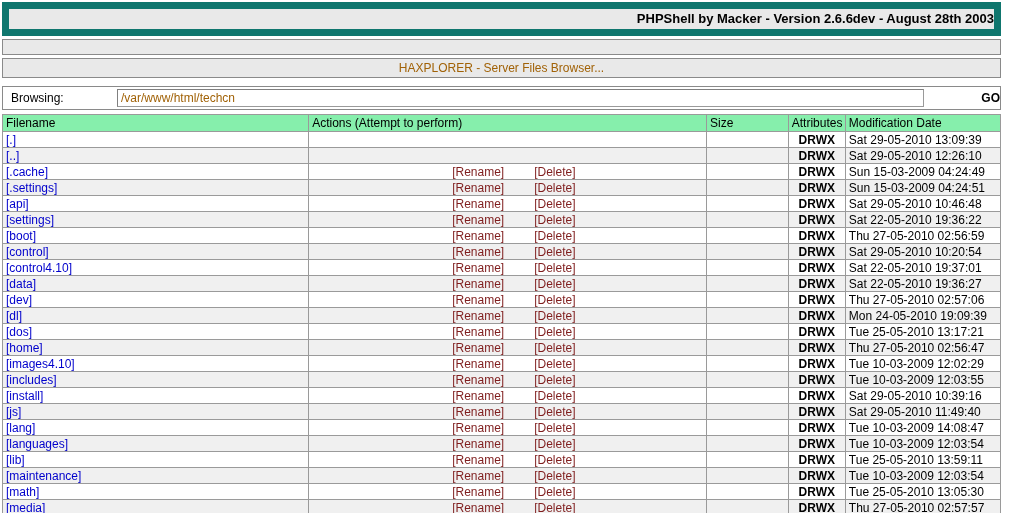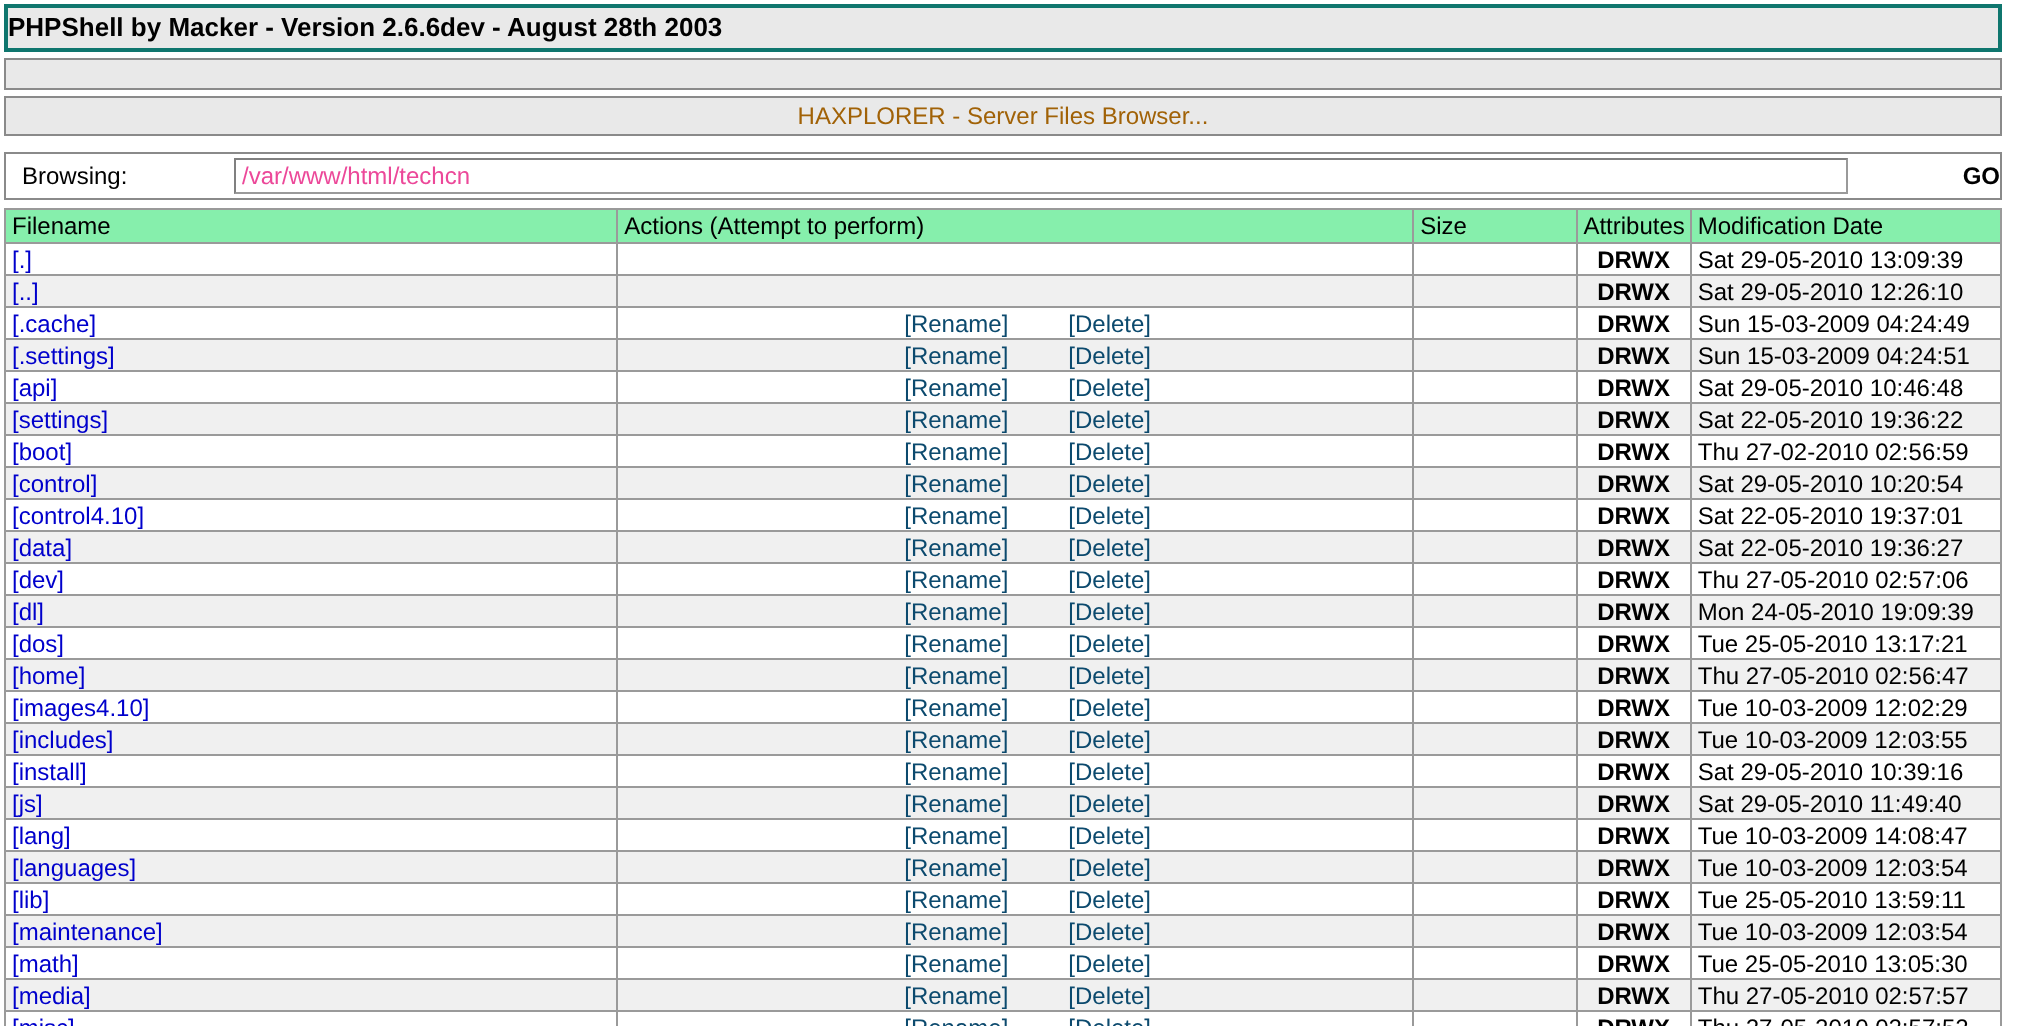--- a/index.html
+++ b/index.html
@@ -19,25 +19,25 @@
   .page {
     width: 1011px;
     height: 513px;
     position: relative;
     background: #ffffff;
   }
 
   
   .title-bar {
     margin: 2px 10px 0 2px;
-    border: 2px solid #0f766e;
+    border: 7px solid #0f766e;
     background: #e9e9e9;
     height: 20px;
     line-height: 20px;
-    text-align: left;
+    text-align: right;
     font-weight: bold;
     font-size: 13px;
     color: #000;
   }
 
   .spacer-bar {
     margin: 3px 10px 0 2px;
     border: 1px solid #8a8a8a;
     background: #e9e9e9;
     height: 14px;
@@ -73,21 +73,21 @@
   }
   .browse-input {
     flex: 1 1 auto;
     border: 1px solid #9a9a9a;
     border-top: 1px solid #808080;
     border-left: 1px solid #808080;
     margin: 2px 0;
     font-family: "Liberation Sans", sans-serif;
     font-size: 12px;
     padding: 0 3px;
-    color: #ec4899;
+    color: #a16207;
     background: #ffffff;
     outline: none;
   }
   .go-btn {
     width: 32px;
     text-align: right;
     line-height: 22px;
     font-size: 12px;
     font-weight: bold;
     background: #ffffff;
@@ -128,21 +128,21 @@
 
   td.filename a {
     color: #0000cc;
     text-decoration: none;
   }
 
   td.actions {
     text-align: left;
   }
   .act {
-    color: #0c4a6e;
+    color: #7f1d1d;
     text-decoration: none;
     display: inline-block;
   }
   .act-rename { margin-left: 140px; }
   .act-delete { margin-left: 30px; }
 
   td.attrs {
     font-weight: bold;
     text-align: center;
     font-size: 11px;
@@ -235,21 +235,21 @@
             <td class="actions"><a href="#" class="act act-rename">[Rename]</a><a href="#" class="act act-delete">[Delete]</a></td>
             <td class="size"></td>
             <td class="attrs">DRWX</td>
             <td class="mdate">Sat 22-05-2010 19:36:22</td>
           </tr>
           <tr class="row-even">
             <td class="filename"><a href="#">[boot]</a></td>
             <td class="actions"><a href="#" class="act act-rename">[Rename]</a><a href="#" class="act act-delete">[Delete]</a></td>
             <td class="size"></td>
             <td class="attrs">DRWX</td>
-            <td class="mdate">Thu 27-02-2010 02:56:59</td>
+            <td class="mdate">Thu 27-05-2010 02:56:59</td>
           </tr>
           <tr class="row-odd">
             <td class="filename"><a href="#">[control]</a></td>
             <td class="actions"><a href="#" class="act act-rename">[Rename]</a><a href="#" class="act act-delete">[Delete]</a></td>
             <td class="size"></td>
             <td class="attrs">DRWX</td>
             <td class="mdate">Sat 29-05-2010 10:20:54</td>
           </tr>
           <tr class="row-even">
             <td class="filename"><a href="#">[control4.10]</a></td>

